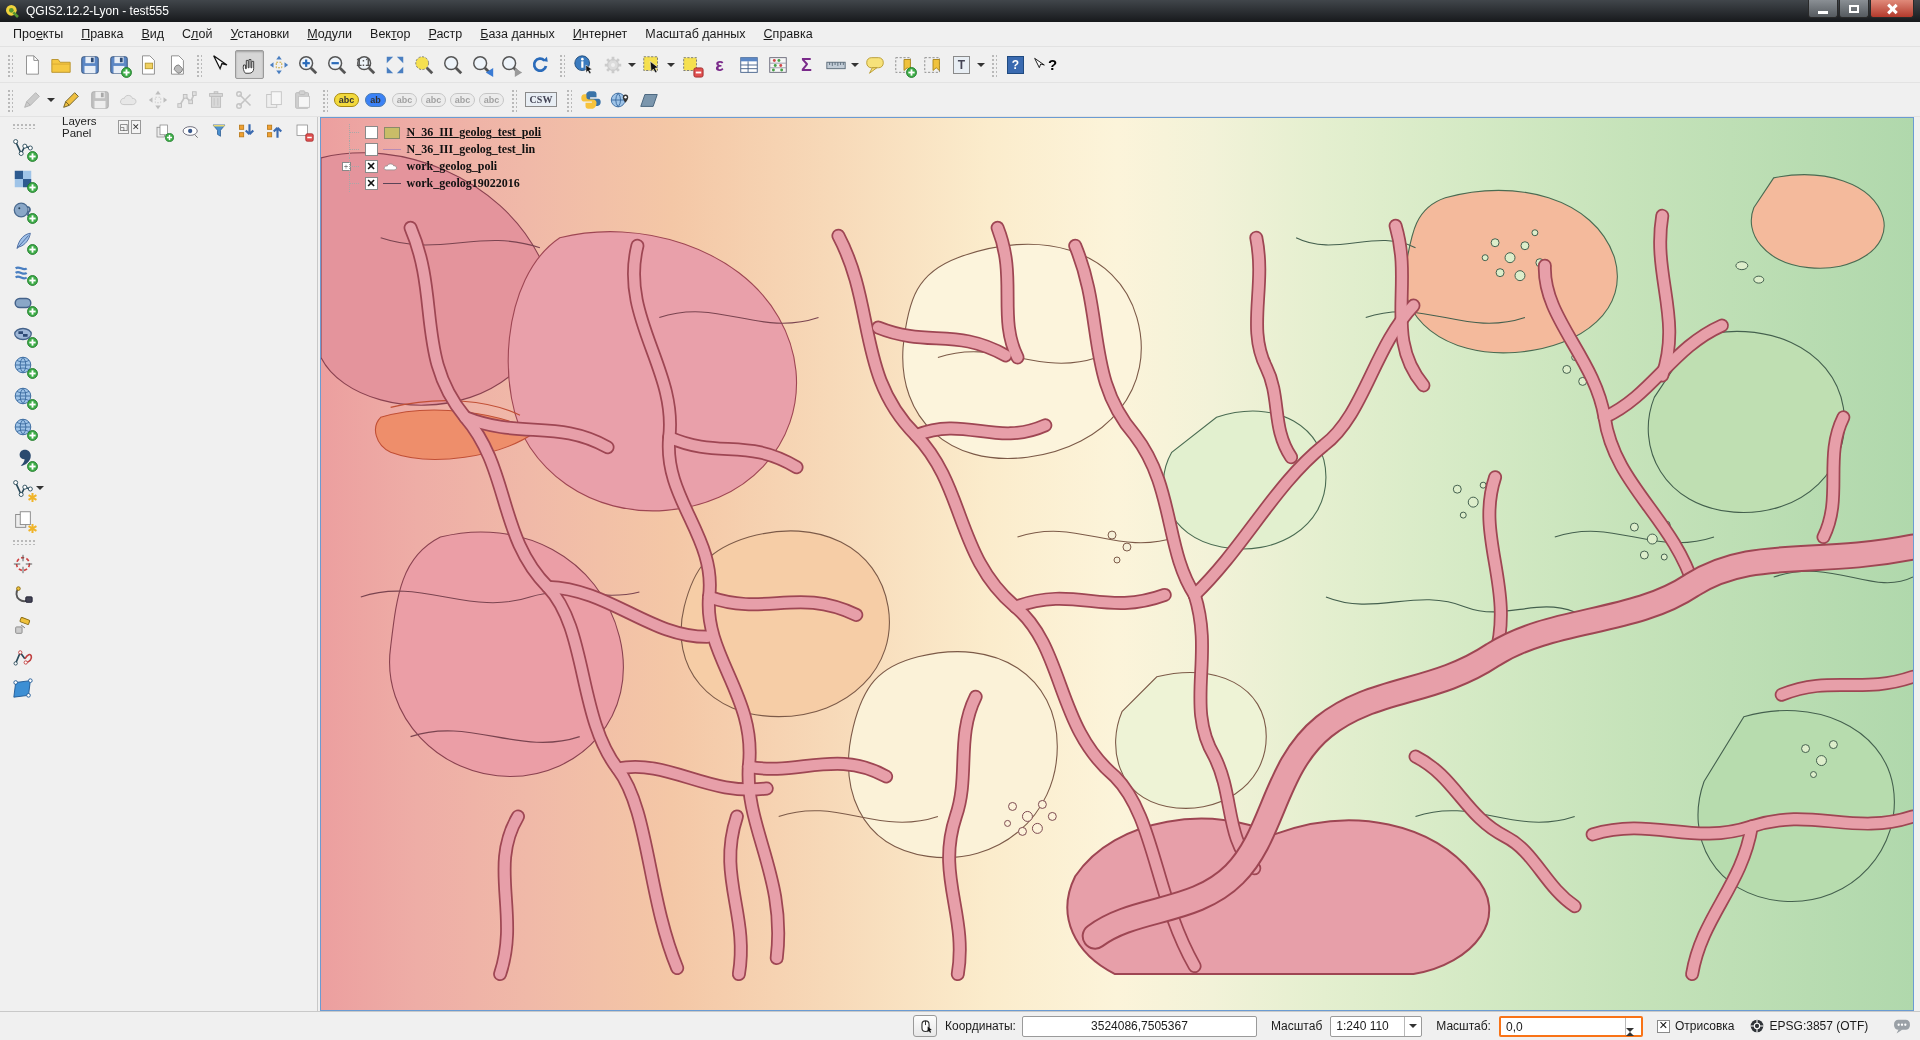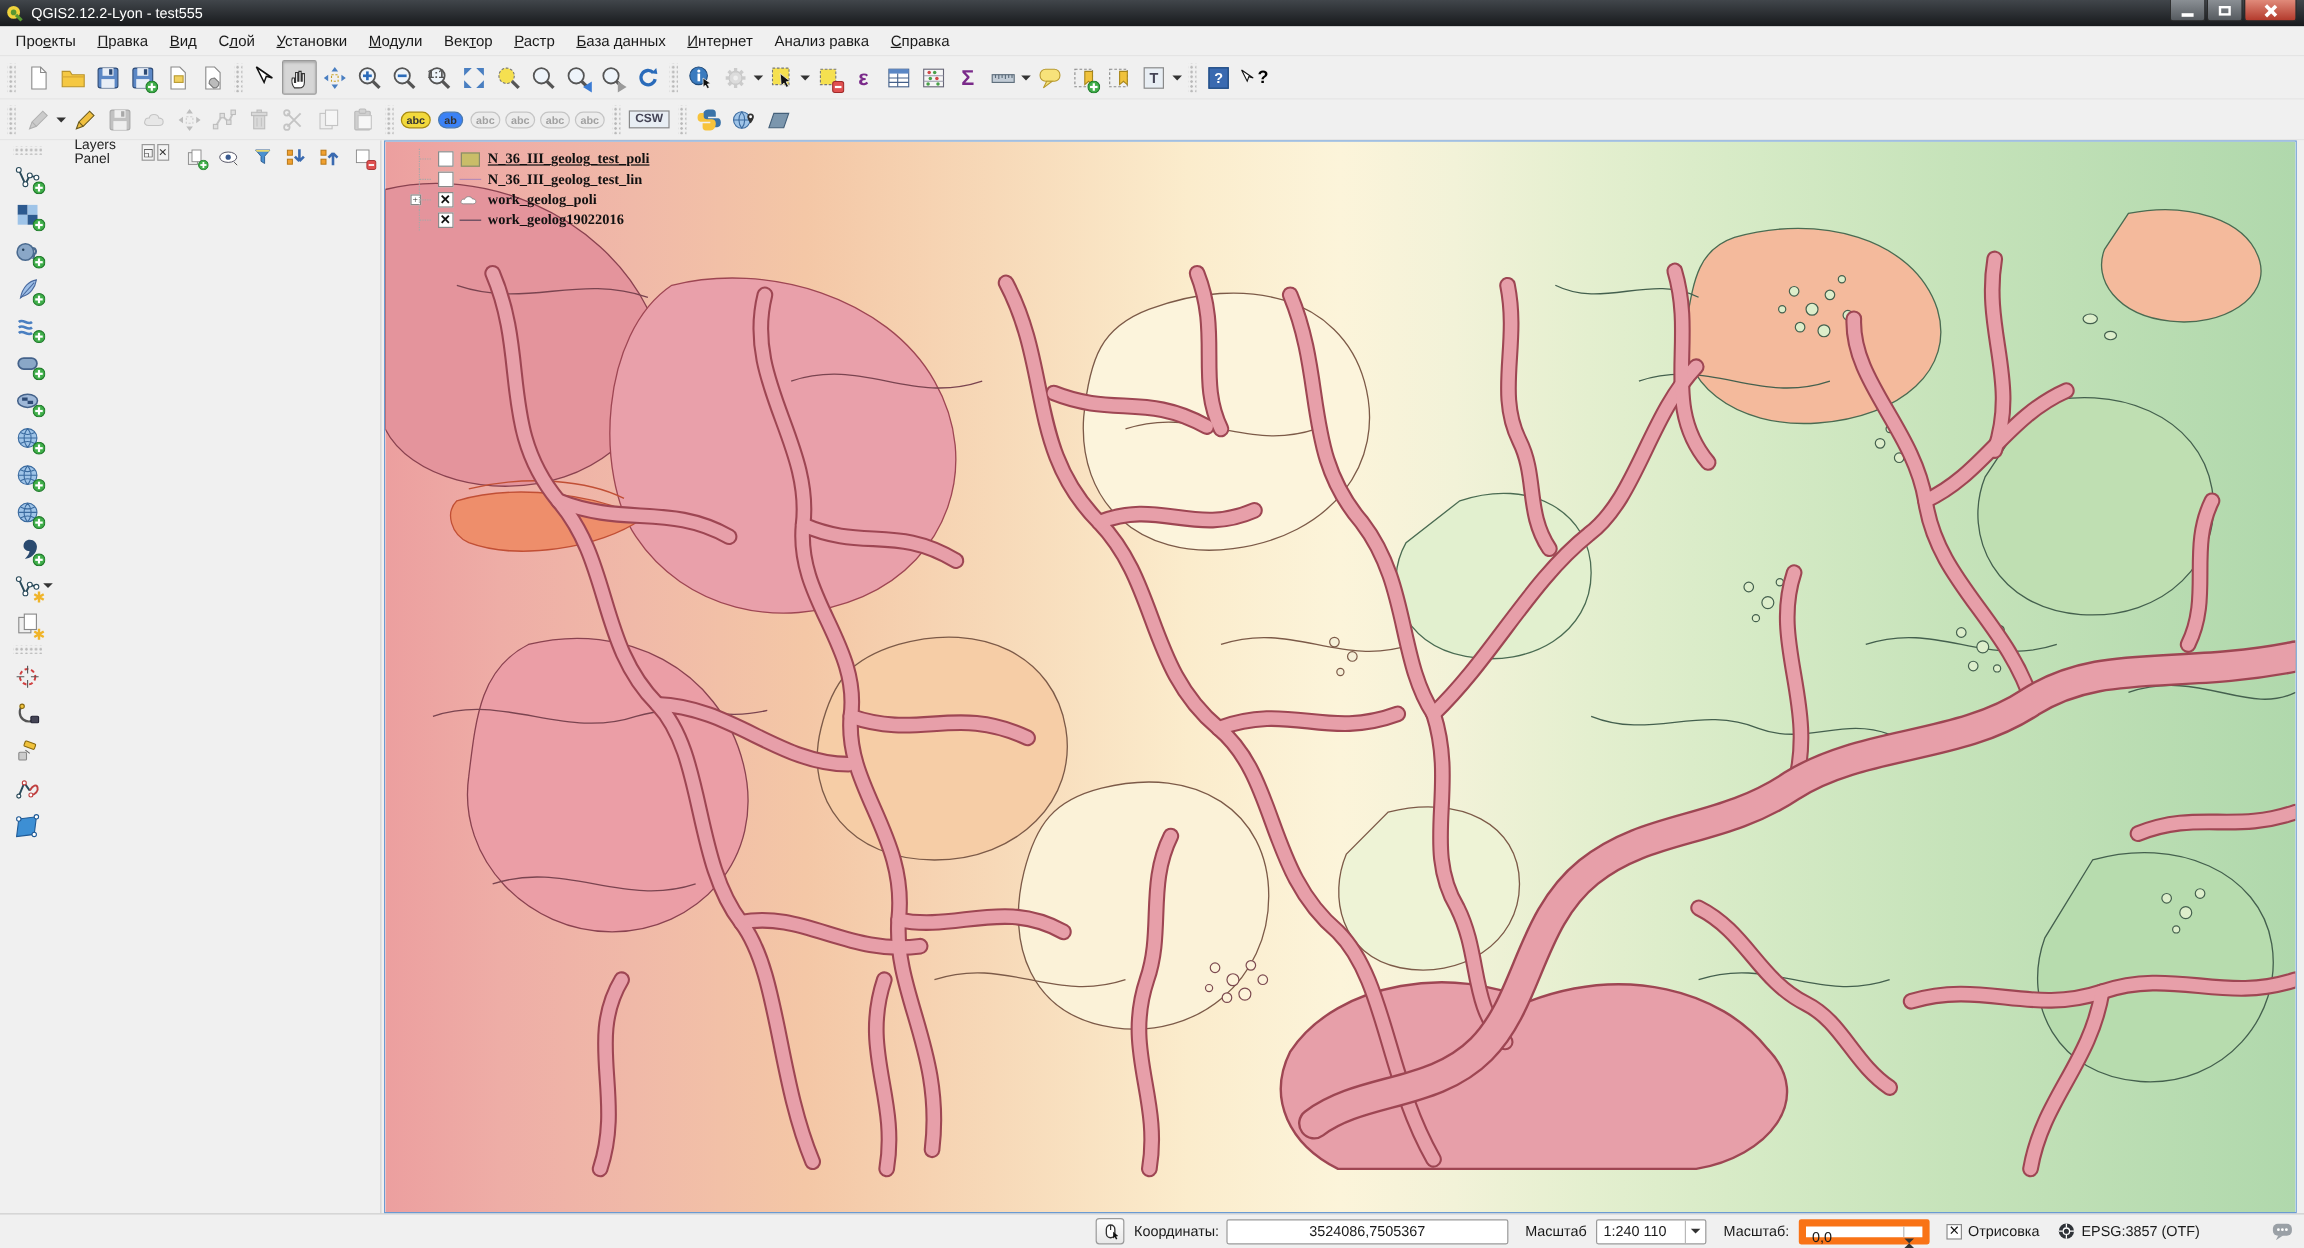--- a/index.html
+++ b/index.html
@@ -67,21 +67,21 @@
   .map svg{display:block;width:100%;height:100%;}
   
   .statusbar{height:29px;background:#f0f0f0;border-top:1px solid #c9c9c9;display:flex;align-items:center;font-size:12px;color:#1a1a1a;padding:0 8px;}
   .sb-spacer{width:905px;}
   .sb-btn{width:24px;height:22px;border:1px solid #9a9a9a;border-radius:3px;background:linear-gradient(#fdfdfd,#e8e8e8);display:flex;align-items:center;justify-content:center;margin-right:8px;}
   .sb-field{width:235px;height:21px;border:1px solid #9a9a9a;background:#fff;border-radius:2px;text-align:center;line-height:19px;margin:0 14px 0 6px;}
   .sb-combo{width:92px;height:21px;border:1px solid #9a9a9a;background:#fff;border-radius:2px;display:flex;align-items:center;margin:0 14px 0 8px;}
   .sb-combo .val{flex:1;padding-left:5px;}
   .sb-combo .cbtn{width:17px;height:100%;border-left:1px solid #b8b8b8;display:flex;align-items:center;justify-content:center;}
   .sb-combo .cbtn::after{content:"";border:4px solid transparent;border-top-color:#333;margin-top:4px;}
-  .sb-spin{width:109px;height:21px;border:6px solid #f97316;background:#fff;border-radius:2px;display:flex;margin:0 12px 0 8px;}
+  .sb-spin{width:144px;height:21px;border:2px solid #f97316;background:#fff;border-radius:2px;display:flex;margin:0 12px 0 8px;}
   .sb-spin .val{flex:1;padding-left:5px;line-height:19px;}
   .spin-btns{width:16px;display:flex;flex-direction:column;border-left:1px solid #b8b8b8;}
   .spin-up::after{content:"";border:4px solid transparent;border-bottom-color:#333;margin-bottom:2px;}
   .spin-dn::after{content:"";border:4px solid transparent;border-top-color:#333;margin-top:2px;}
   .sb-check{display:flex;align-items:center;gap:5px;margin:0 14px 0 2px;}
   .sb-crs{display:flex;align-items:center;gap:5px;margin-right:14px;}
   u{text-decoration:underline;}
 </style>
 </head>
 <body>
@@ -397,21 +397,21 @@
   <span class="menu-item">Про<u>е</u>кты</span>
   <span class="menu-item"><u>П</u>равка</span>
   <span class="menu-item"><u>В</u>ид</span>
   <span class="menu-item">С<u>л</u>ой</span>
   <span class="menu-item"><u>У</u>становки</span>
   <span class="menu-item"><u>М</u>одули</span>
   <span class="menu-item">Век<u>т</u>ор</span>
   <span class="menu-item"><u>Р</u>астр</span>
   <span class="menu-item"><u>Б</u>аза данных</span>
   <span class="menu-item"><u>И</u>нтернет</span>
-  <span class="menu-item">Анализ равка</span>
+  <span class="menu-item">Масштаб данных</span>
   <span class="menu-item"><u>С</u>правка</span>
 </div>
 
 <div class="tbrow r1">
   <span class="grip"></span>
   <span class="tbtn">
       <svg class="ic">
         <use href="#s-file"></use>
       </svg>
     </span>
@@ -659,21 +659,21 @@
   <span class="tbtn off">
       <span class="pill">abc</span>
     </span>
   <span class="tbtn off">
       <span class="pill">abc</span>
     </span>
   <span class="tbtn off">
       <span class="pill">abc</span>
     </span>
   <span class="grip"></span>
-  <span class="tbtn" style="width:40px;">
+  <span class="tbtn" style="width:40px;font-family:Liberation Serif, serif;">
       <span class="boxglyph" style="font-size:10px;">CSW</span>
     </span>
   <span class="grip"></span>
   <span class="tbtn">
       <svg class="ic">
         <use href="#s-python"></use>
       </svg>
     </span>
   <span class="tbtn">
       <svg class="ic">

